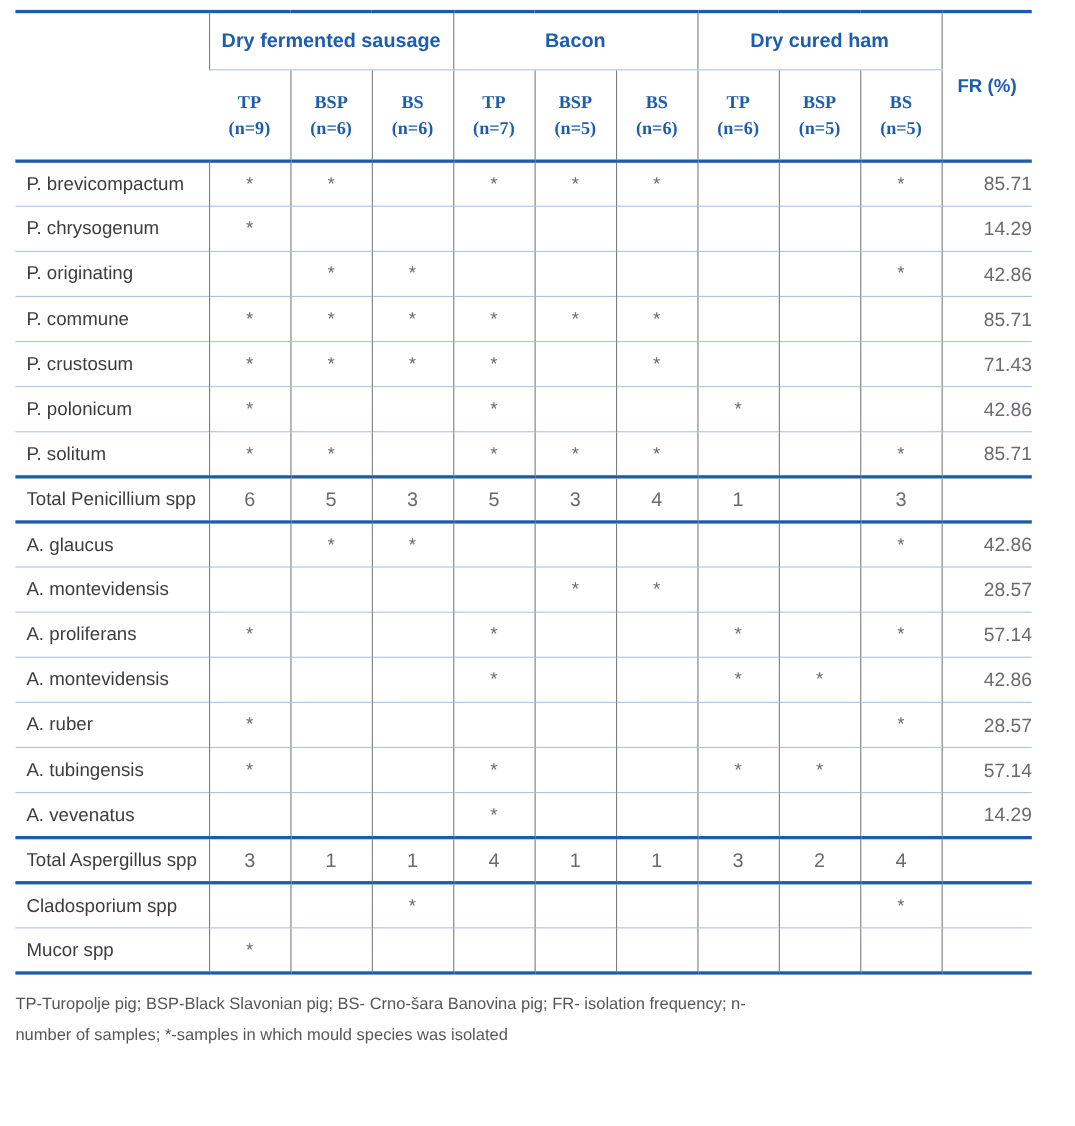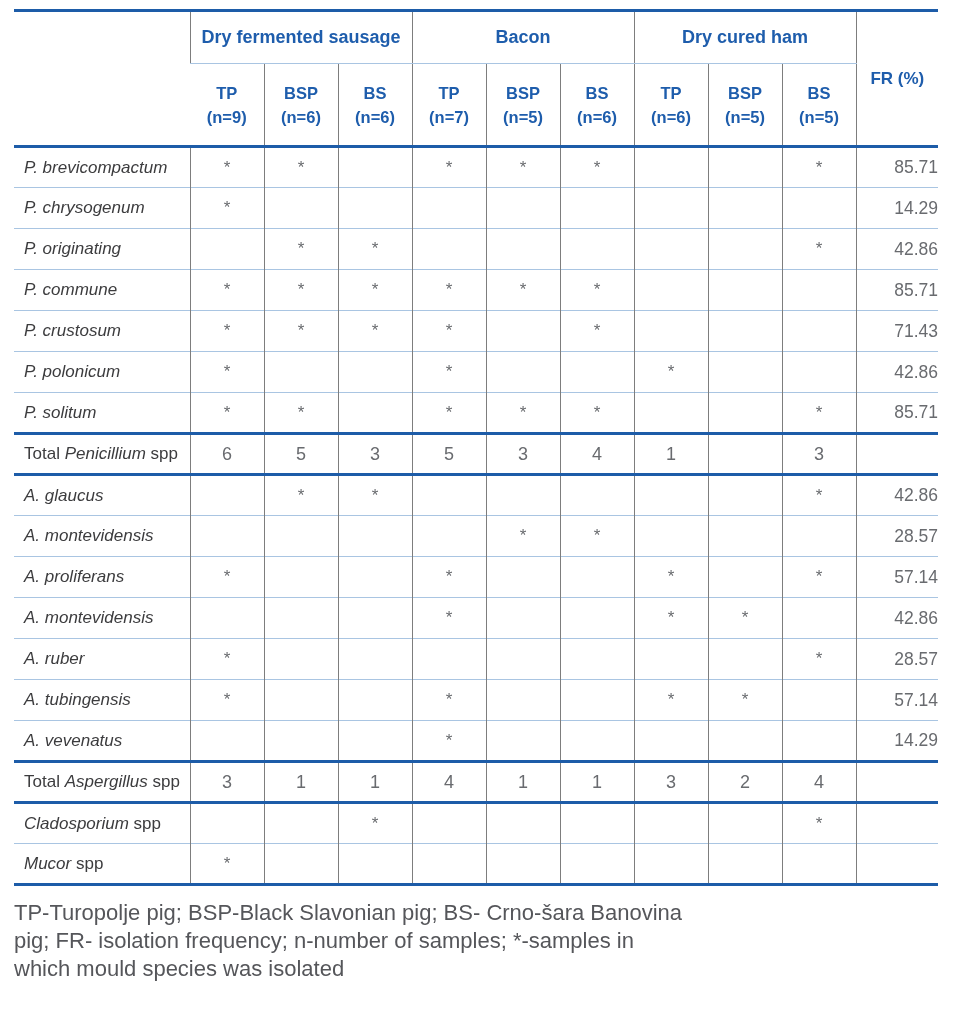--- a/index.html
+++ b/index.html
@@ -54,55 +54,55 @@
     border-bottom: 1px solid var(--c-light);
   }
   th.species-head { height: 53px; }
   th.fr-head { font-size: 17px; text-align: center; }
   tr.sub-row th {
     height: 83px;
     font-size: 16.5px;
     line-height: 24px;
     text-align: center;
   }
-  tr.sub-row th .nline { display: block; }
+  tr.sub-row th .nline { display: block; font-family: Liberation Serif, serif; }
 
   
   tbody td {
     height: 41px;
     border-top: 1px solid var(--c-light);
     vertical-align: middle;
   }
   tbody tr:first-child td { border-top: 3px solid var(--c-rule); }
   tbody tr:last-child td { border-bottom: 3px solid var(--c-rule); }
   tbody tr.total td { border-top: 3px solid var(--c-rule); border-bottom: 3px solid var(--c-rule); }
 
   td.species {
     padding-left: 10px;
     font-size: 17px;
     color: var(--c-species);
     text-align: left;
   }
-  td.species .it { font-style: italic; }
+  td.species .it { }
   td.val {
     text-align: center;
     font-size: 17px;
     color: var(--c-cell);
   }
   tr.total td.val { font-size: 18px; }
   td.fr {
     text-align: right;
     font-size: 17.5px;
     color: var(--c-cell);
   }
 
   .footnote {
     margin: 13px 0 0 0;
     max-width: 672px;
-    font-size: 22px;
+    font-size: 15px;
     line-height: 28px;
     color: var(--c-foot);
   }
 </style>
 </head>
 <body>
 
 <div class="page">
 
 

